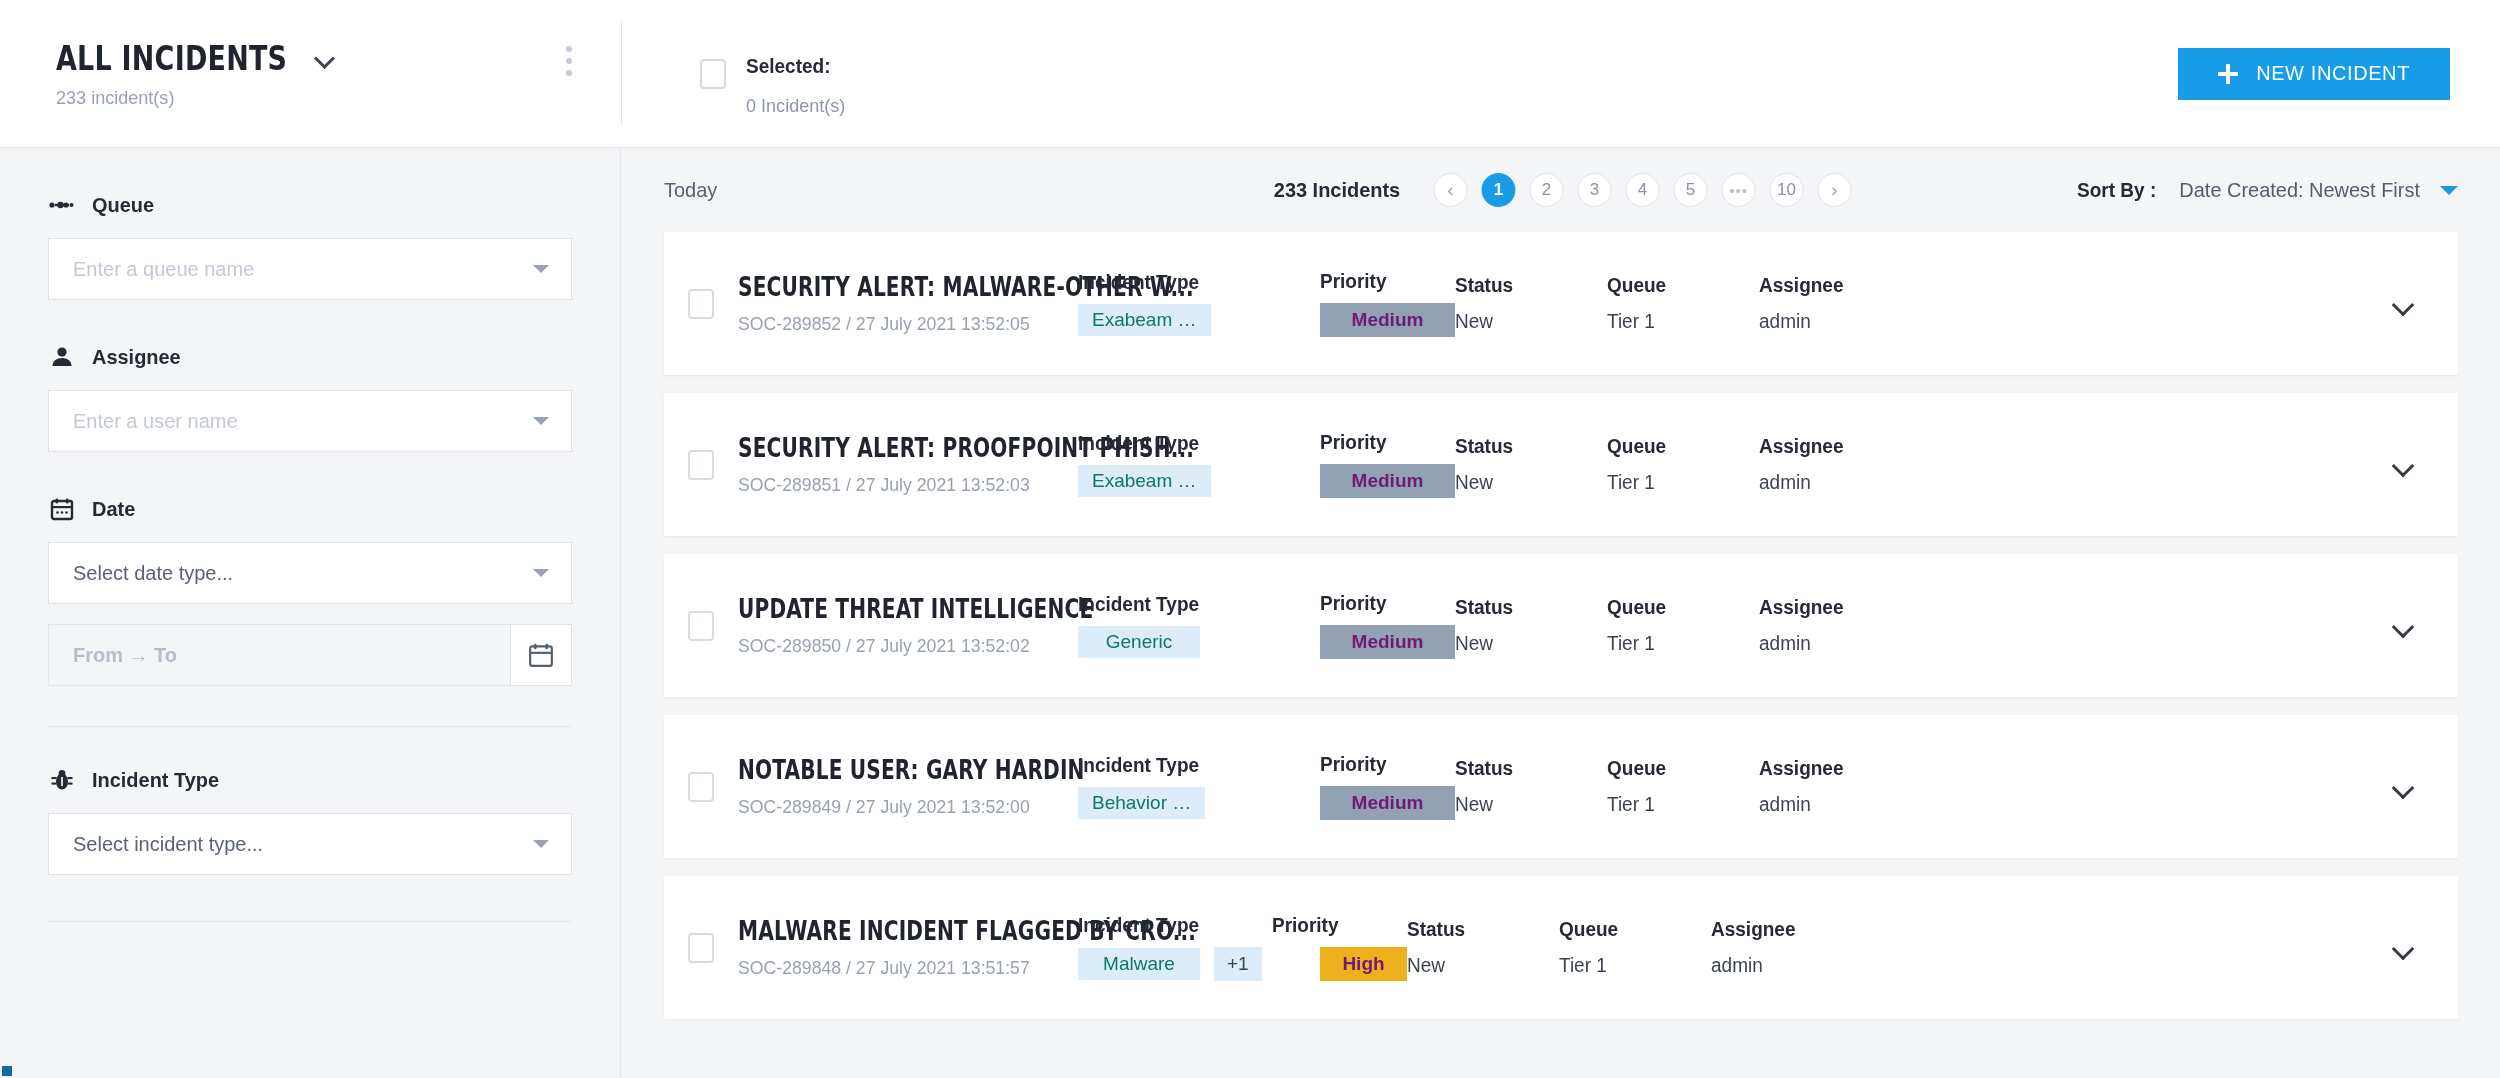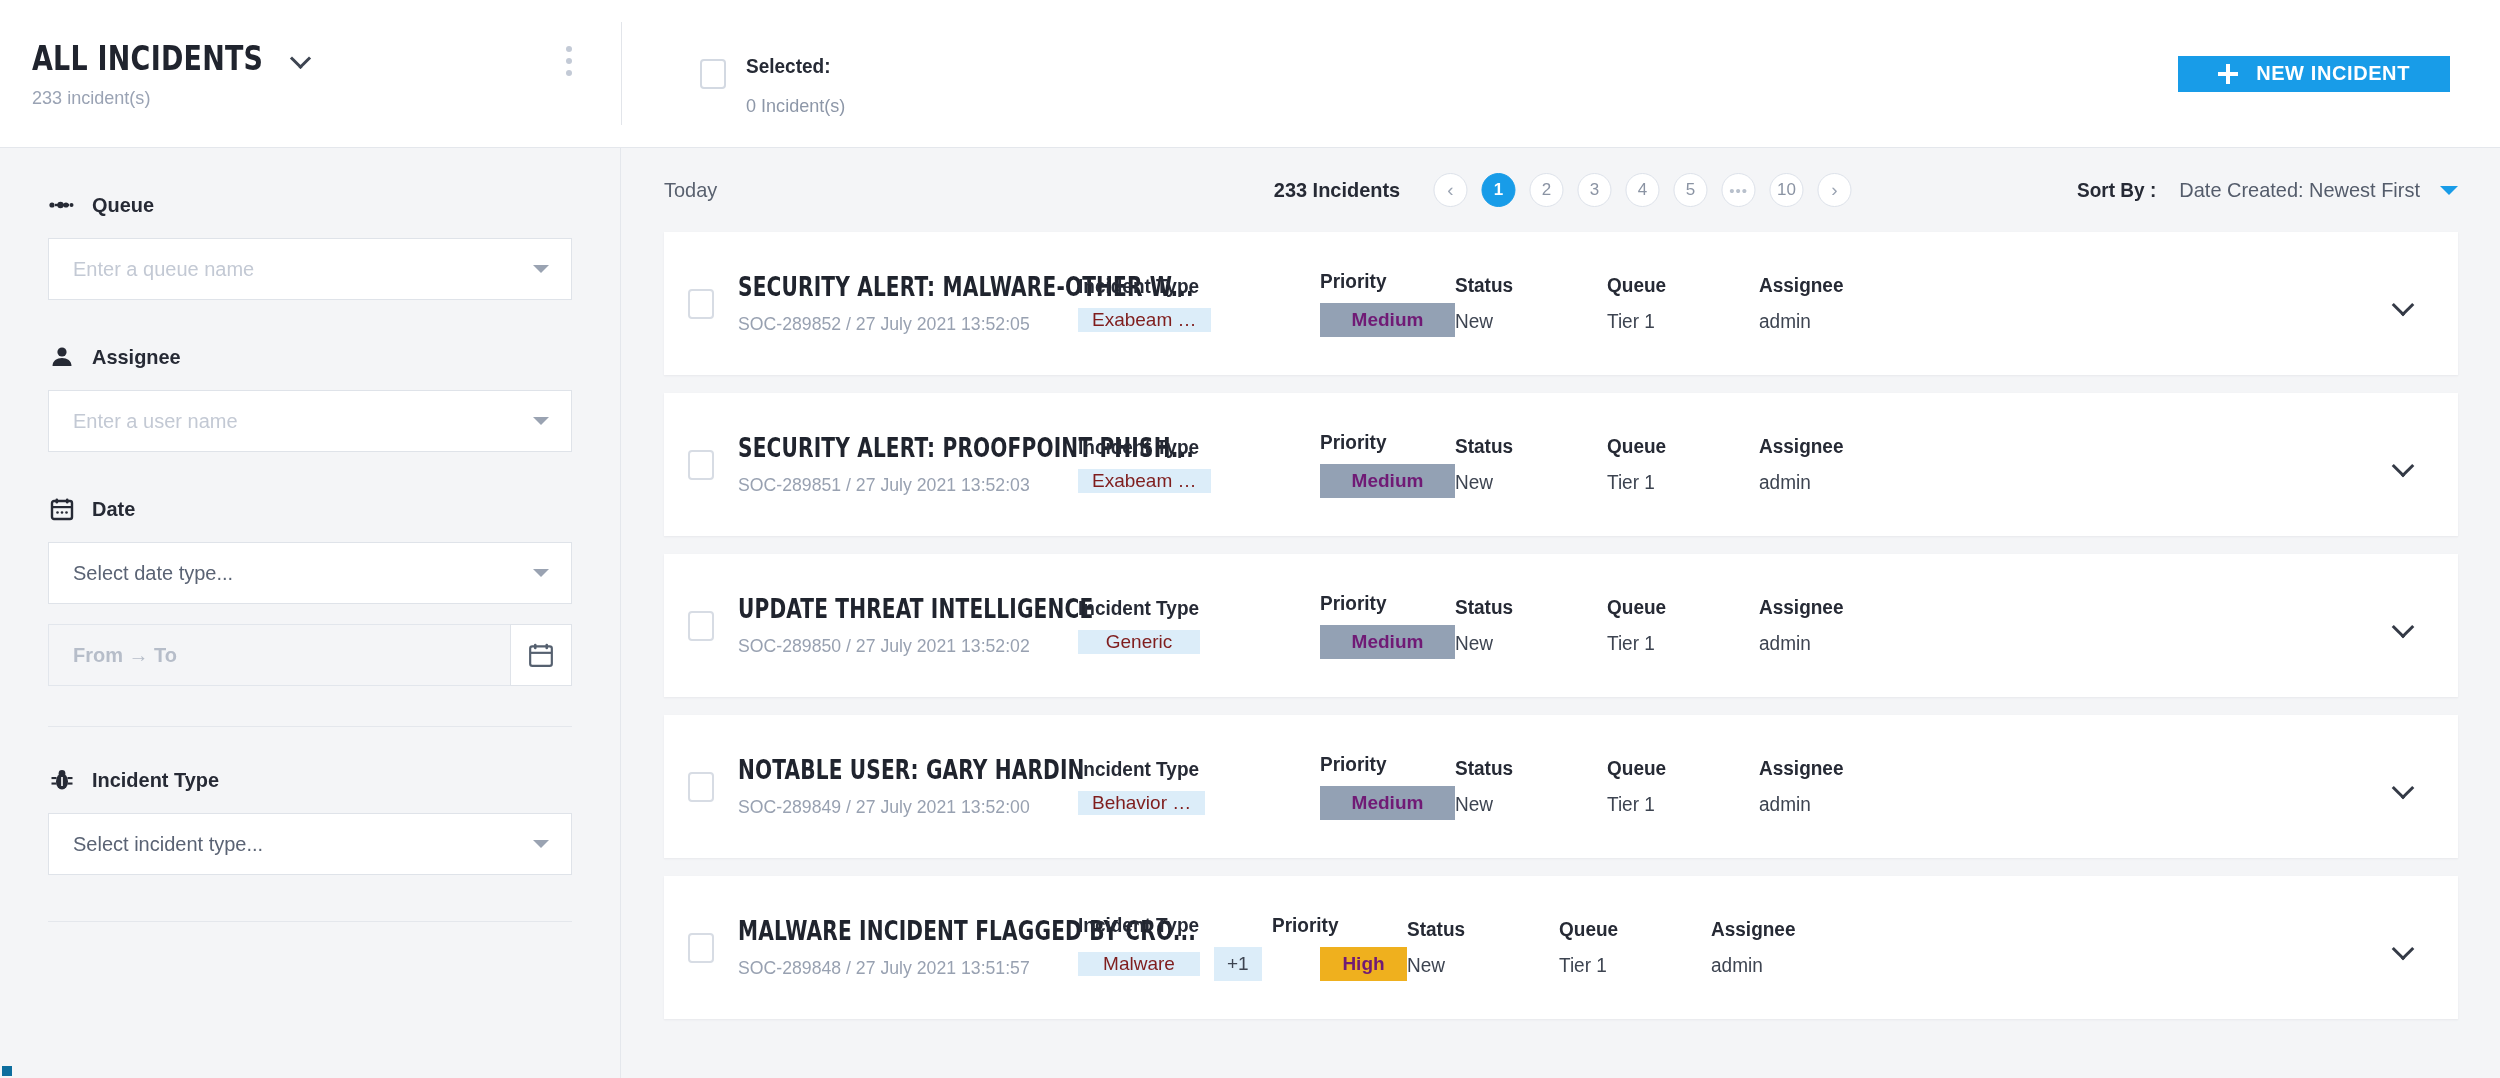--- a/index.html
+++ b/index.html
@@ -14,21 +14,21 @@
   .topbar {
     position: absolute; top: 0; left: 0;
     width: 2500px; height: 148px;
     background: #ffffff;
     border-bottom: 1px solid #e4e7ec;
     display: flex; align-items: stretch;
   }
   .tb-left {
     width: 622px; flex: 0 0 622px;
     display: flex; 
-    padding: 0 56px 0 32px;
+    padding: 0 56px 0 56px;
     position: relative;
   }
   .tb-left::after {
     content: ""; position: absolute; right: 0; top: 22px; bottom: 22px;
     width: 1px; background: #e2e5ea;
   }
   .view-block { display: flex; flex-direction: column; justify-content: center; }
   .view-title-row { display: flex; align-items: center; gap: 22px; }
   .view-title {
     font-family: "Liberation Sans Narrow", "DejaVu Sans Condensed", "Liberation Sans", sans-serif;
@@ -65,24 +65,24 @@
     width: 26px; height: 30px; border: 2px solid #d3d9e2; border-radius: 4px;
     background: #fff; cursor: pointer; flex: none;
   }
   .sel-text { display: flex; flex-direction: column; gap: 17px; margin-top: 24px; }
   .sel-label { font-size: 20px; font-weight: 700; color: #262a35; transform: scaleX(.95); transform-origin: left; }
   .sel-val { font-size: 19px; color: #8d97a8; transform: scaleX(.95); transform-origin: left; }
 
   .tb-right { display: flex; align-items: center; padding-right: 50px; }
   .btn-new {
     background: #189ce8; color: #fff; border: none;
-    height: 36px; padding: 0 40px; cursor: pointer;
+    height: 52px; padding: 0 40px; cursor: pointer;
     display: flex; align-items: center; gap: 18px;
     font-family: "Liberation Sans", sans-serif;
-    font-size: 20px; font-weight: 700; letter-spacing: .6px;
+    font-size: 20px; font-weight: 400; letter-spacing: .6px;
   }
   .plus { position: relative; width: 20px; height: 20px; flex: none; }
   .plus::before, .plus::after {
     content: ""; position: absolute; background: #fff;
   }
   .plus::before { left: 0; top: 8px; width: 20px; height: 4px; }
   .plus::after  { top: 0; left: 8px; height: 20px; width: 4px; }
 
   
   .sidebar {
@@ -166,22 +166,22 @@
   }
   .c-sub { margin-top: 11px; font-size: 19px; color: #98a1b1; white-space: nowrap;
            transform: scaleX(.93); transform-origin: left center; }
 
   .c-col { flex: none; }
   .c-h { font-size: 20px; font-weight: 700; color: #262a35; transform: scaleX(.95); transform-origin: left; white-space: nowrap; }
   .c-v { margin-top: 13px; font-size: 20px; color: #3d4451; transform: scaleX(.95); transform-origin: left; white-space: nowrap; }
 
   .tagwrap { display: flex; align-items: center; gap: 14px; margin-top: 10px; }
   .tag {
-    background: #dcedf9; color: #7f1d1d; font-size: 19px;
-    height: 24px; min-width: 122px; padding: 0 14px;
+    background: #dcedf9; color: #0f766e; font-size: 19px;
+    height: 32px; min-width: 122px; padding: 0 14px;
     display: flex; align-items: center; justify-content: center; white-space: nowrap;
   }
   .tag-more {
     background: #dcedf9; color: #3d4451; font-size: 19px; height: 34px;
     padding: 0 13px; display: flex; align-items: center; justify-content: center;
   }
   .pri {
     color: #701a75; font-size: 19px; font-weight: 700; height: 34px;
     min-width: 82px; padding: 0 14px; margin-top: 10px;
     display: flex; align-items: center; justify-content: center;

